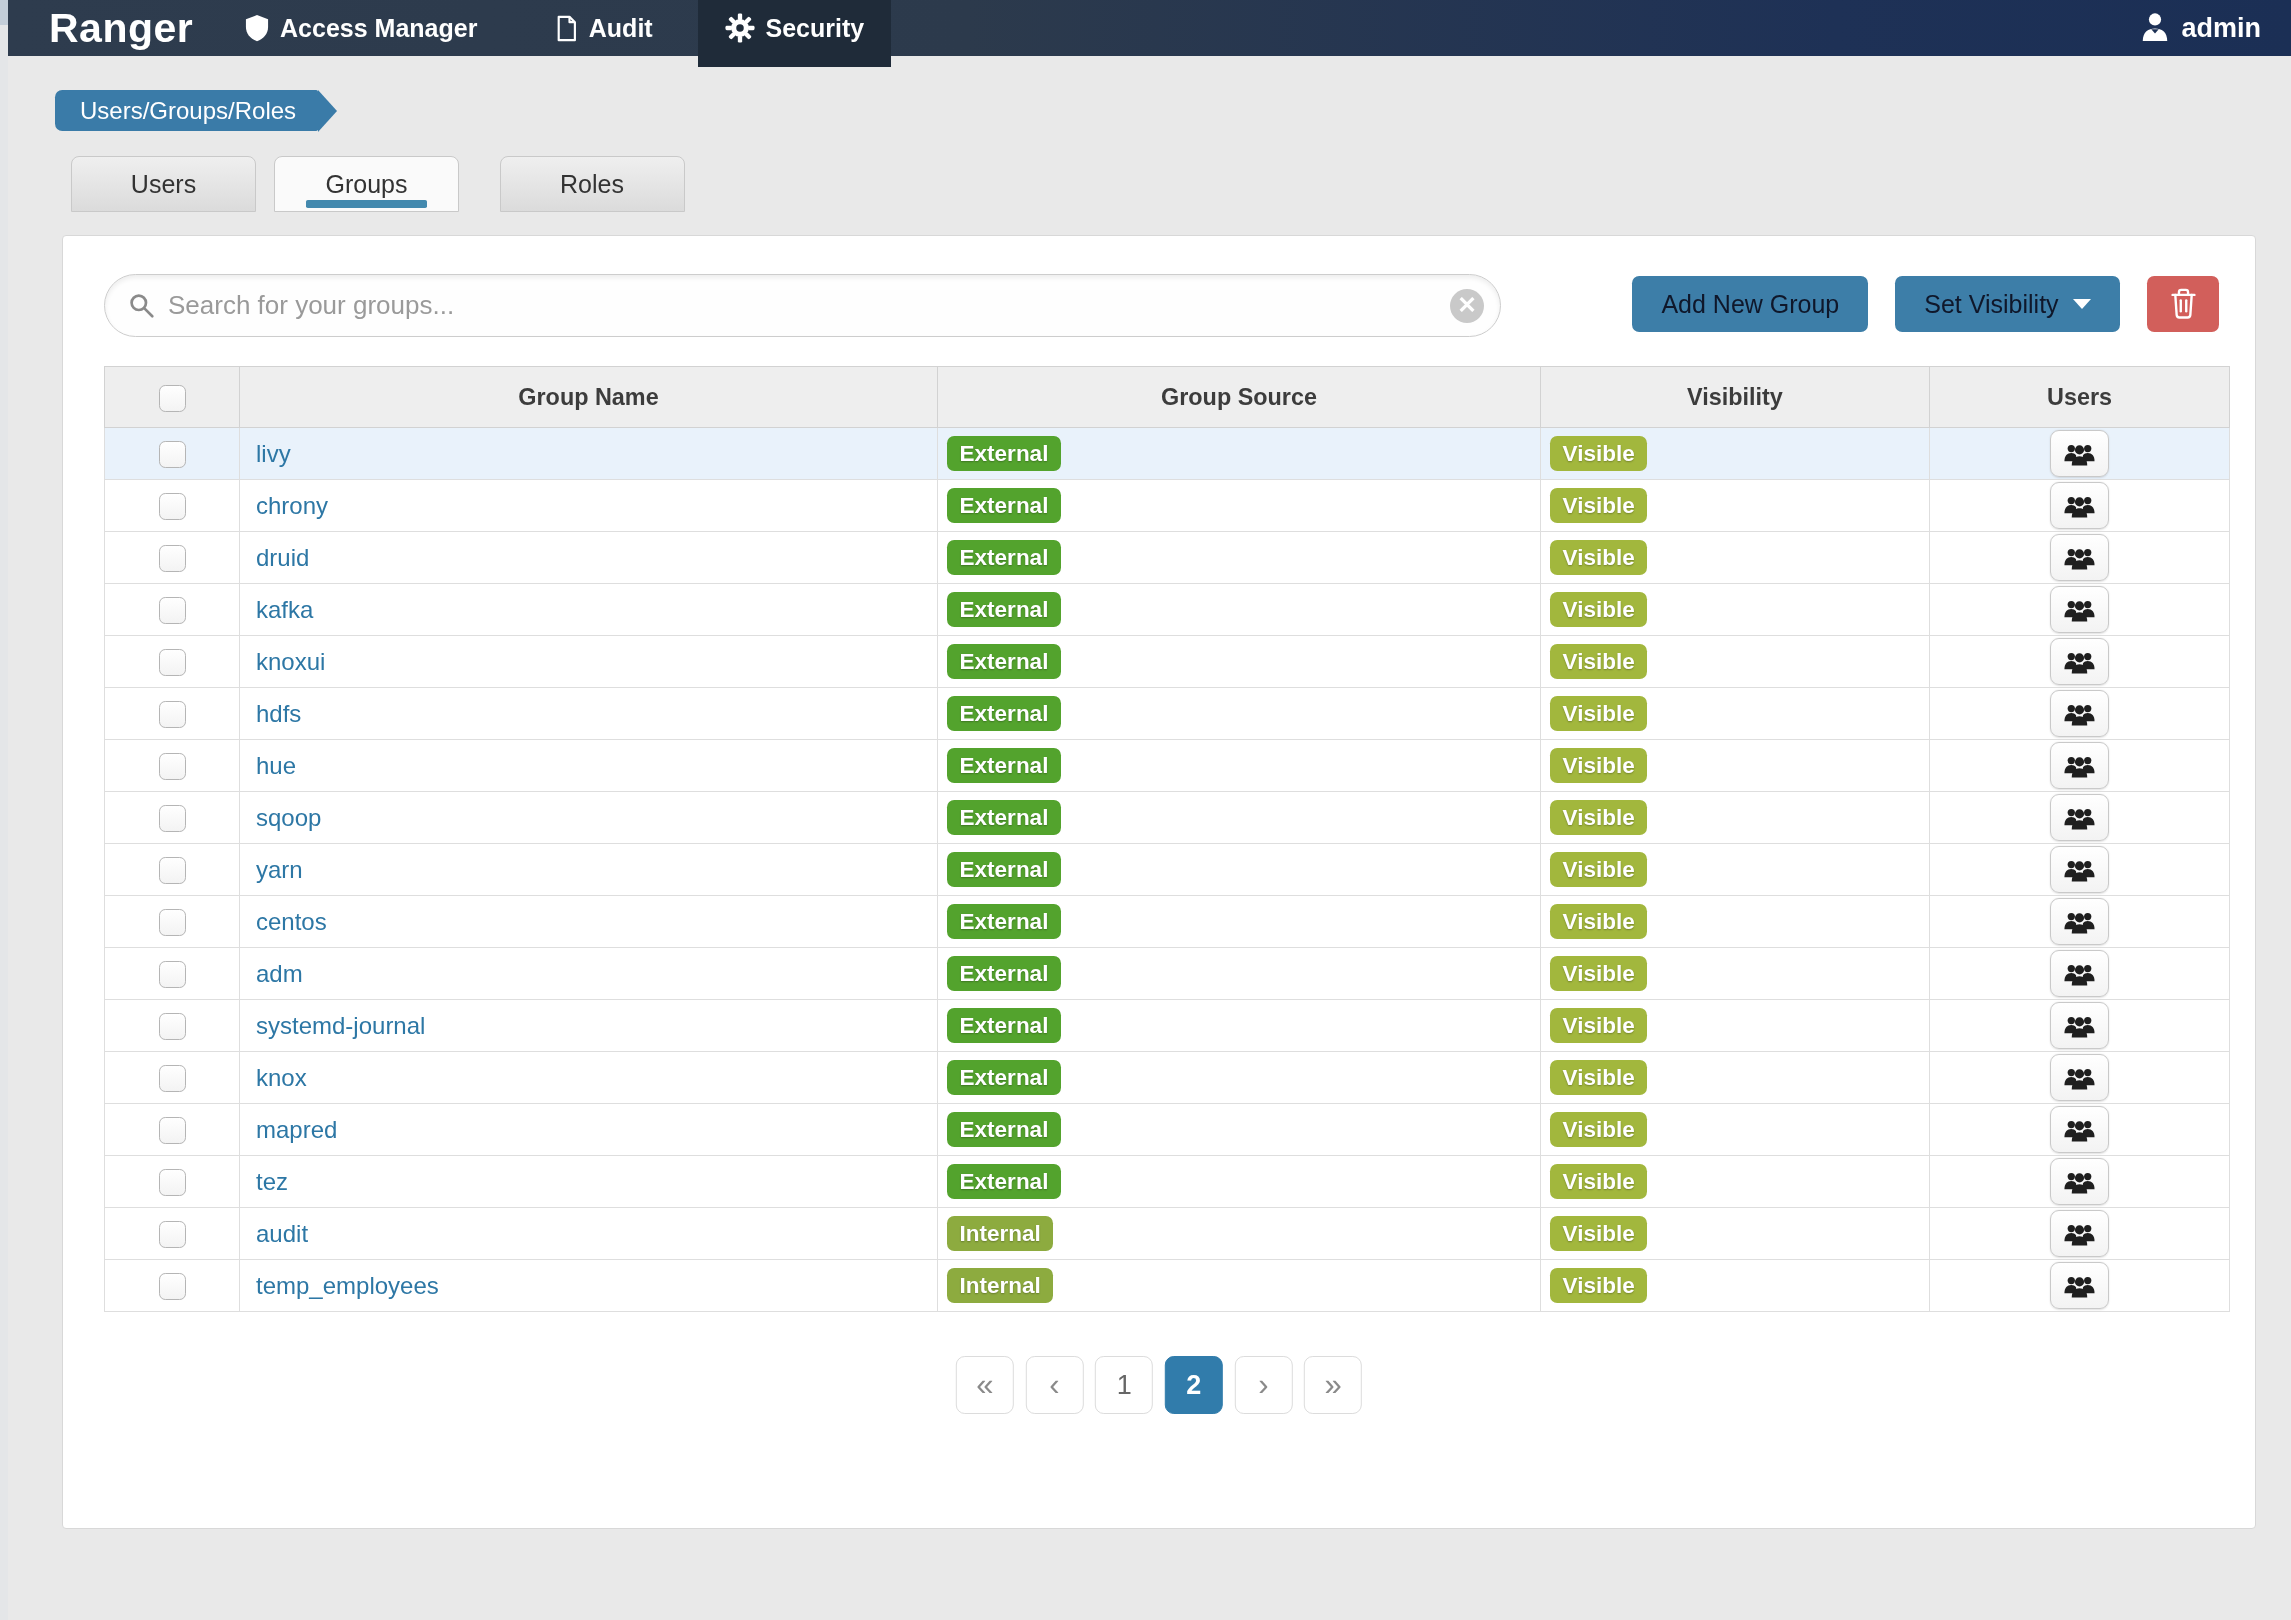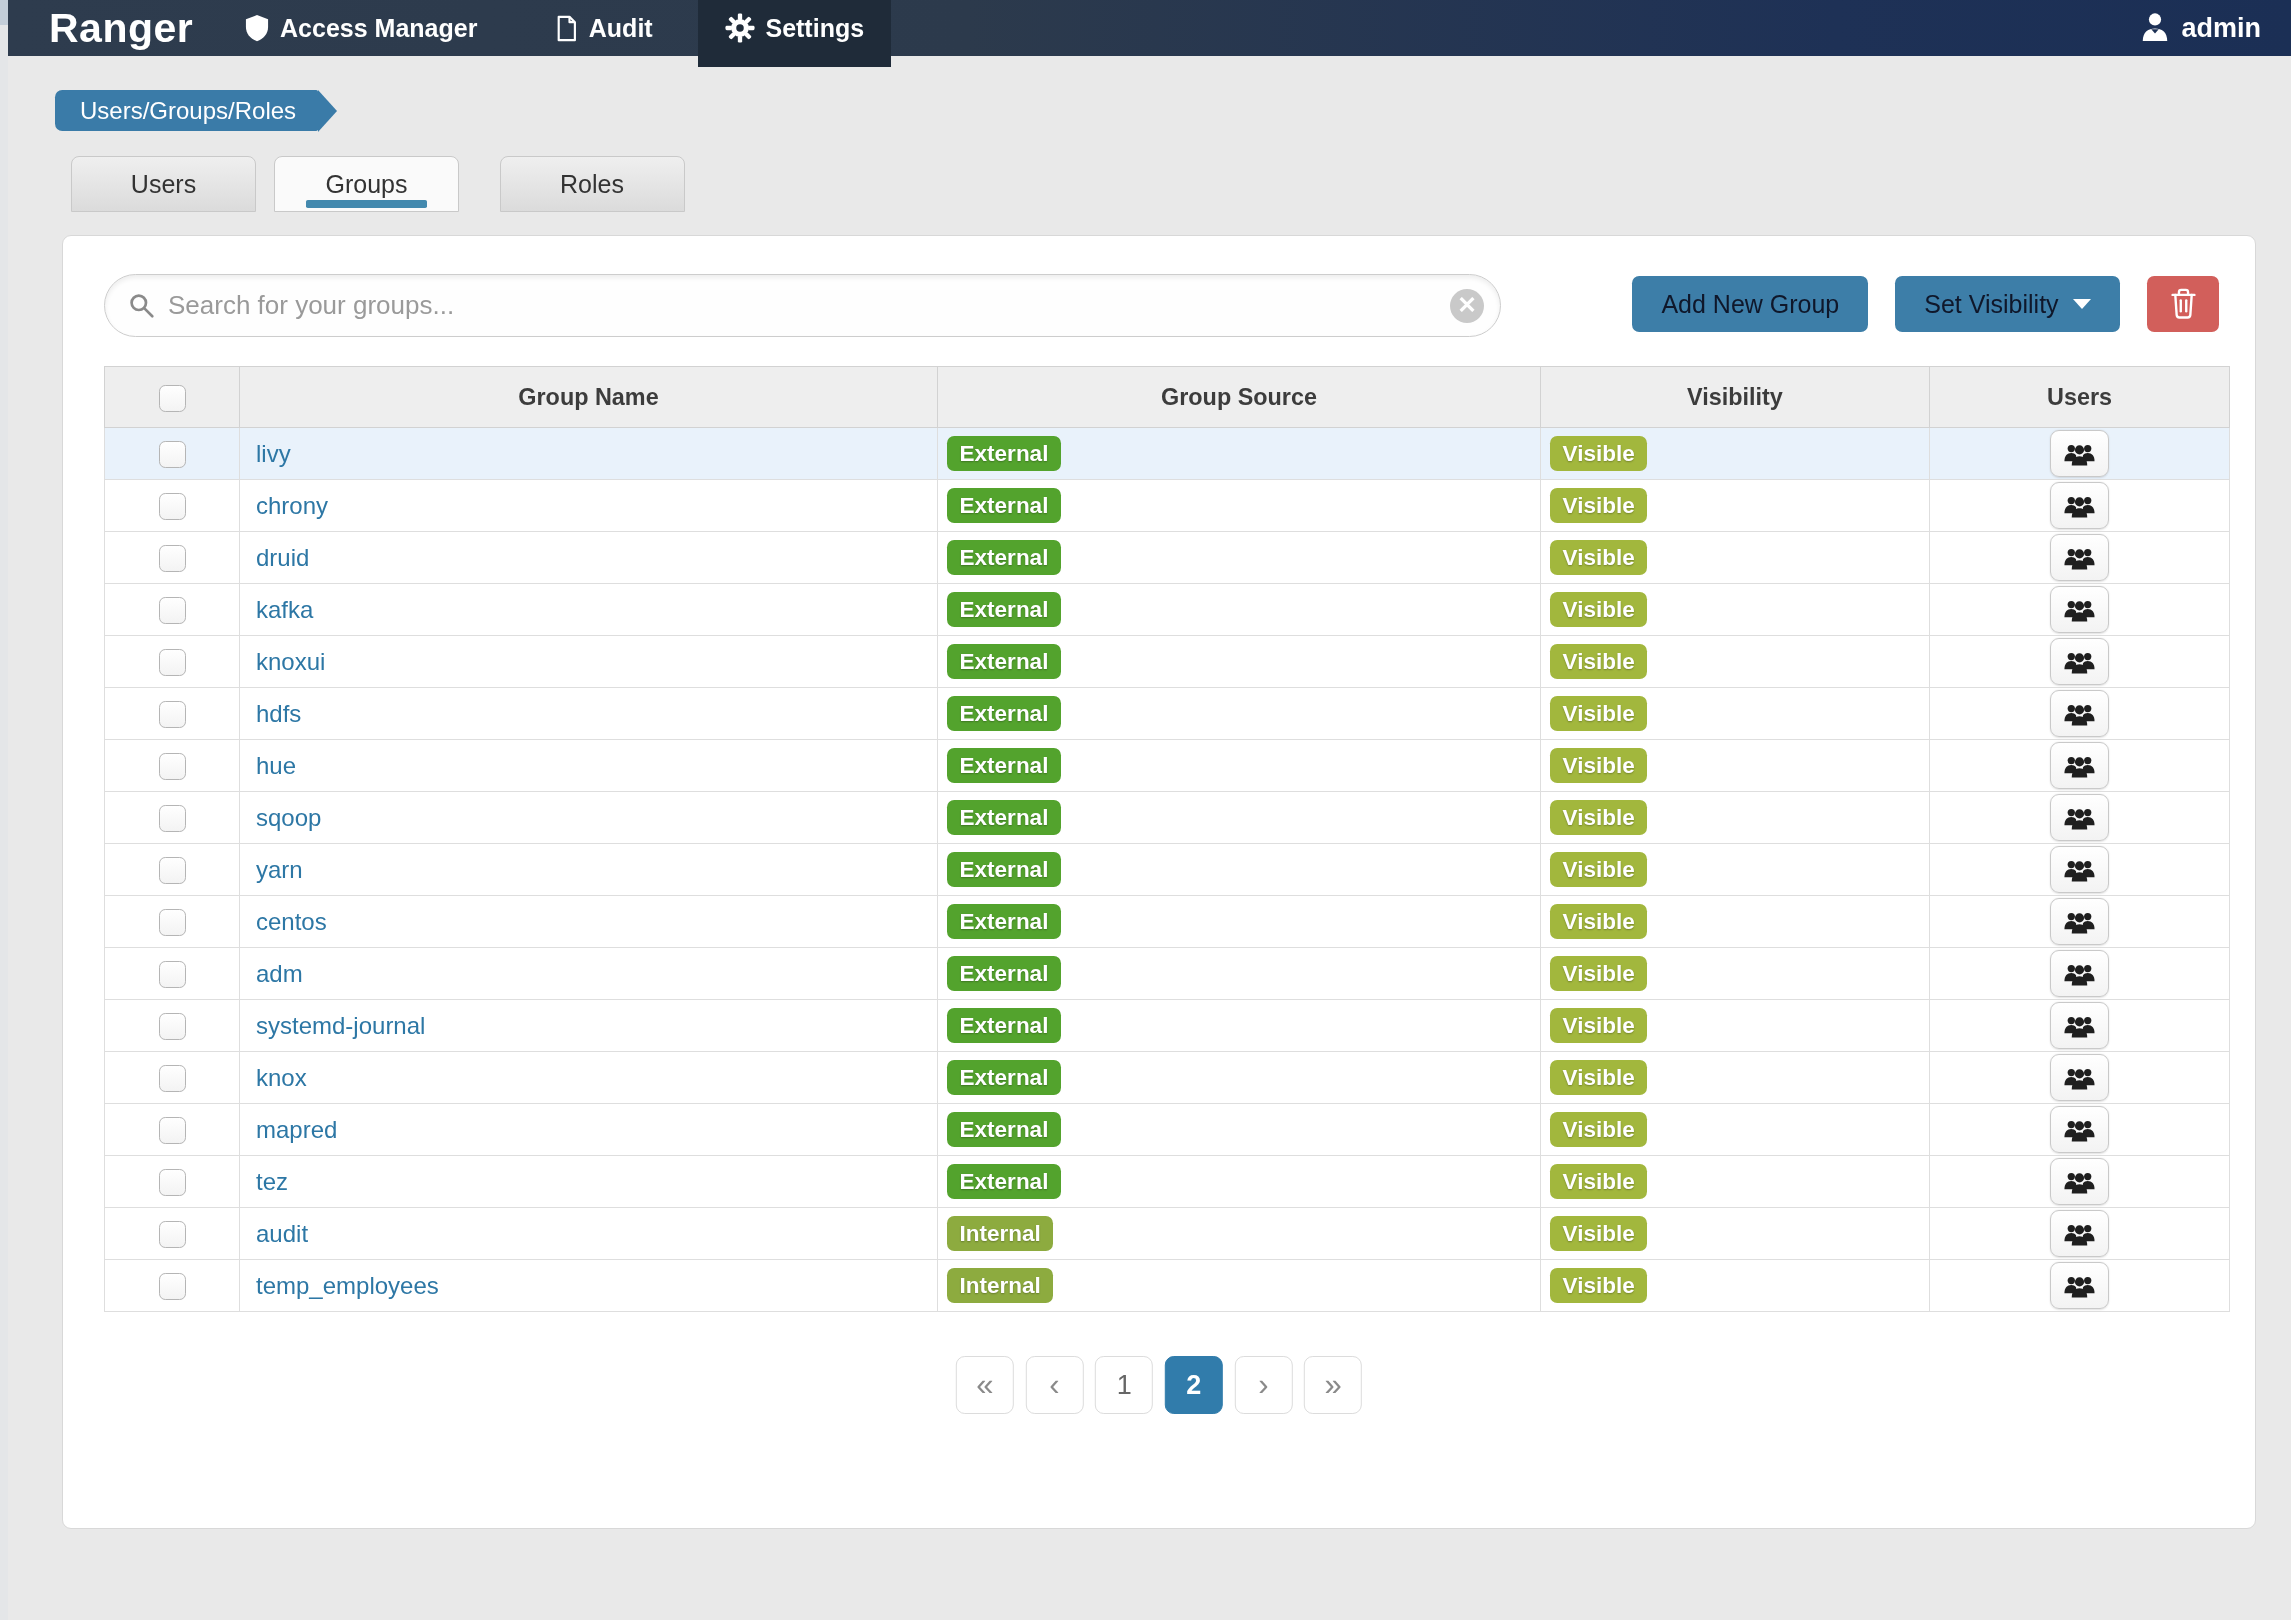--- a/index.html
+++ b/index.html
@@ -36,21 +36,21 @@
     margin-right:18px;cursor:pointer;position:relative;box-sizing:border-box;}
   .tab:nth-child(3){margin-left:22.5px;}
   .tab.active{background:#fafafa;}
   .tab.active::after{content:"";position:absolute;bottom:2.7px;left:17%;width:66%;height:8px;
     background:#4389ae;border-radius:1.8px;}
 
   .page-title{margin:24px 0 0 56px;font-size:30px;font-weight:bold;color:#262626;}
 
   
   .panel{position:relative;margin:23.4px 0 0 54px;width:2194px;height:1294px;background:#fff;
-    border:0.9px solid #d8d8d8;border-radius:9px;box-sizing:border-box;}
+    border:0.9px solid #d8d8d8;border-radius:4px;box-sizing:border-box;}
 
   
   .search{position:absolute;top:38px;left:41px;width:1397px;height:63px;box-sizing:border-box;
     border:1.8px solid #cdcdcd;border-radius:33px;background:#fefefe;display:flex;align-items:center;
     box-shadow:inset 0 2.7px 5.4px rgba(0,0,0,.07);}
   .search .mag{display:flex;margin-left:23.4px;}
   .search input{flex:1;border:none;outline:none;background:transparent;font-size:26px;color:#444;
     padding-left:12.6px;font-family:inherit;}
   .search input::placeholder{color:#9a9a9a;}
   .search .clear{position:absolute;right:16px;width:34px;height:34px;border-radius:50%;background:#c9c9c9;
@@ -137,21 +137,21 @@
                   <rect x="13.7" y="0.5" width="4.6" height="7" rx="1.4" transform="rotate(135 16 16)"></rect>
                   <rect x="13.7" y="0.5" width="4.6" height="7" rx="1.4" transform="rotate(180 16 16)"></rect>
                   <rect x="13.7" y="0.5" width="4.6" height="7" rx="1.4" transform="rotate(225 16 16)"></rect>
                   <rect x="13.7" y="0.5" width="4.6" height="7" rx="1.4" transform="rotate(270 16 16)"></rect>
                   <rect x="13.7" y="0.5" width="4.6" height="7" rx="1.4" transform="rotate(315 16 16)"></rect>
                 </g>
               </g>
               <circle cx="16" cy="16" r="4" fill="#1f2b39"></circle>
             </svg>
           </span>
-    <span class="nav-label">Settings</span>
+    <span class="nav-label">Security</span>
   </div>
 </div>
     <div class="nav-user">
       <span class="nav-icon"><svg width="32" height="32" viewBox="0 0 34 34">
             <circle cx="17" cy="9" r="6.5" fill="#fff"></circle>
             <path d="M4 32 C4 22 10 18.5 17 18.5 C24 18.5 30 22 30 32 Z" fill="#fff"></path>
             <path d="M17 24 L13 19.4 L21 19.4 Z" fill="#1c3054"></path>
           </svg></span>
       <span class="nav-label">admin</span>
     </div>

